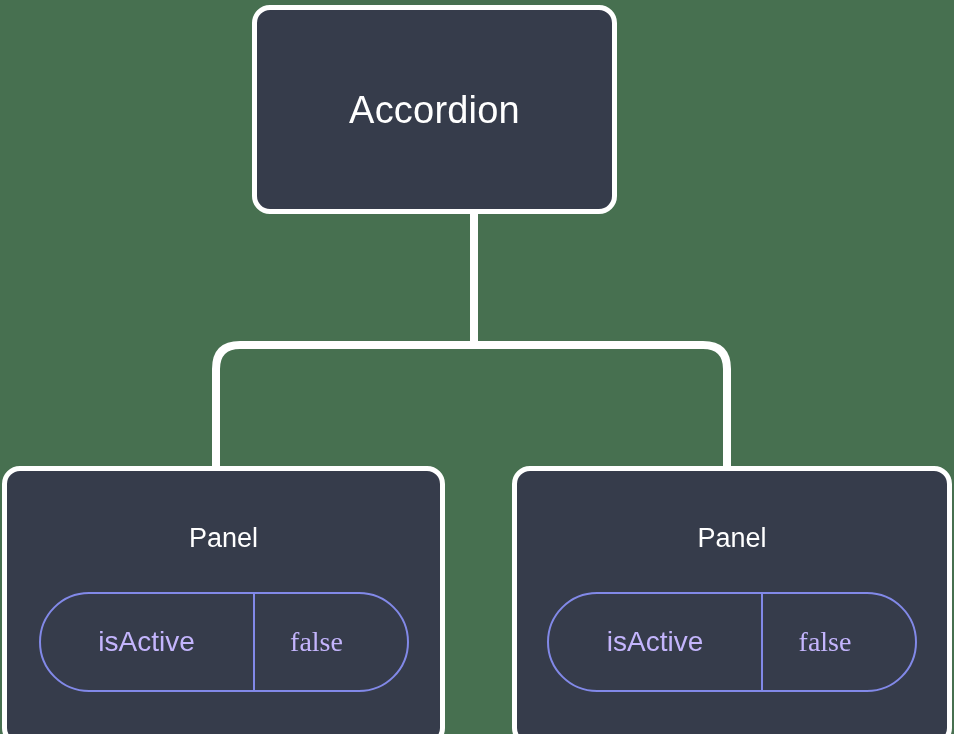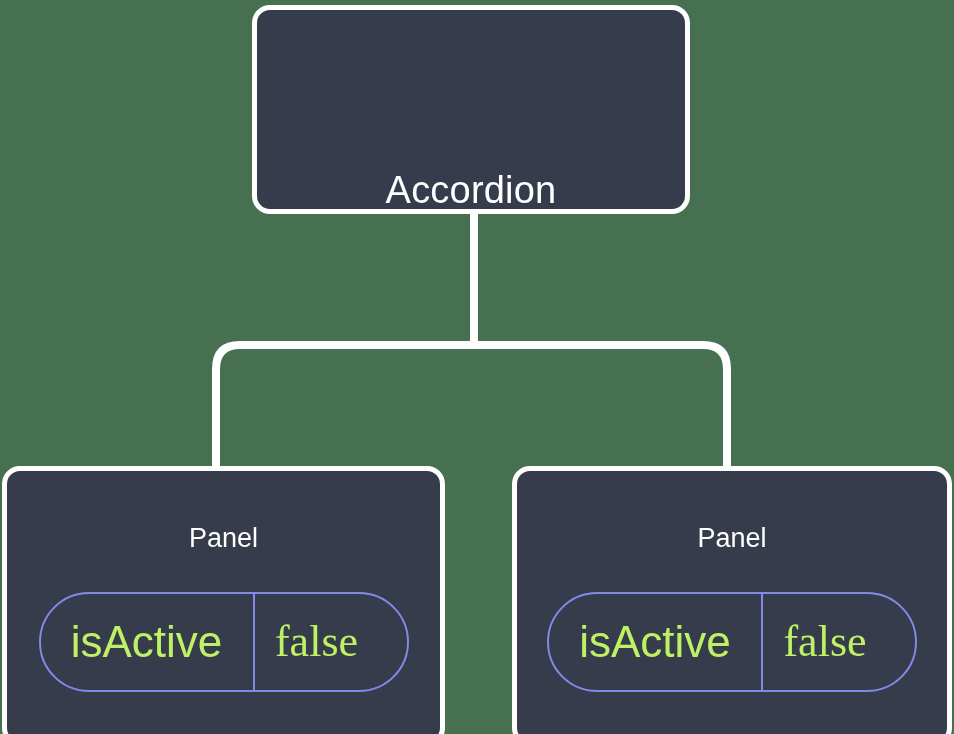--- a/index.html
+++ b/index.html
@@ -26,24 +26,24 @@
     position: absolute;
     box-sizing: border-box;
     background: #363c4b;
     border: 5px solid #ffffff;
     border-radius: 18px;
     z-index: 2;
   }
   .node-root {
     left: 252px;
     top: 5px;
-    width: 438px;
+    width: 365px;
     height: 209px;
     display: flex;
-    align-items: flex-end;
+    align-items: center;
     justify-content: center;
   }
   .node-title-root {
     color: #ffffff;
     font-size: 38px;
     font-weight: 400;
     letter-spacing: 0.2px;
     line-height: 1;
   }
   .node-panel {
@@ -71,22 +71,22 @@
     border: 2px solid #8289e8;
     border-radius: 50px;
     display: flex;
     align-items: stretch;
     overflow: hidden;
   }
   .prop-key, .prop-val {
     display: flex;
     align-items: center;
     justify-content: center;
-    color: #bef264;
-    font-size: 44px;
+    color: #c4b5fd;
+    font-size: 28px;
     font-weight: 400;
     line-height: 1;
   }
   .prop-key {
     width: 212px;
     border-right: 2px solid #8289e8;
   }
   .prop-val {
     width: 124px;
     font-family: Liberation Serif, serif;

